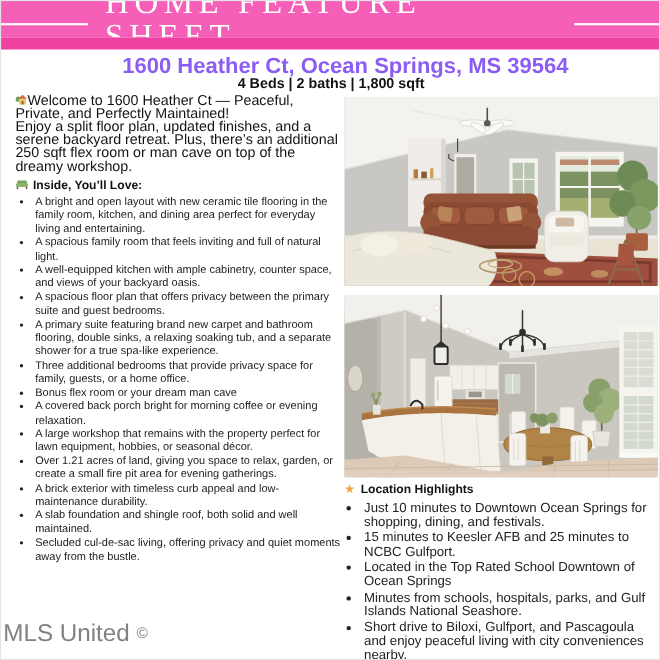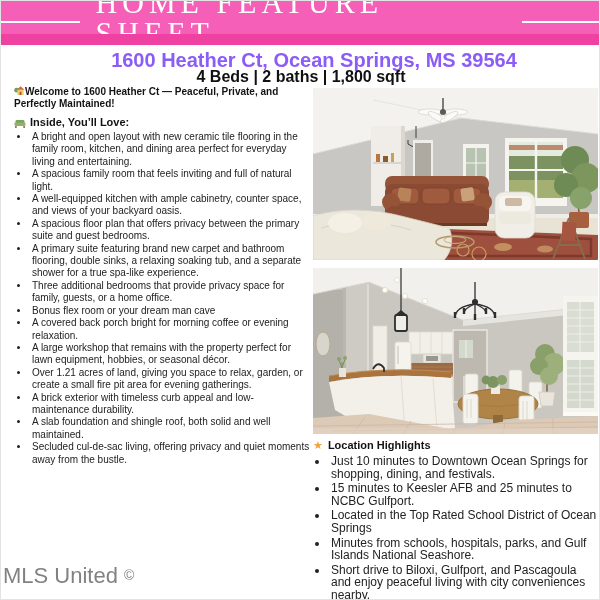--- a/index.html
+++ b/index.html
@@ -12,27 +12,27 @@
           display:flex;align-items:center;justify-content:center;gap:16px;}
   .banner .rule{display:block;width:80px;height:2px;background:#ffffff;margin-top:8px;}
   .banner h1{margin:0;font-family:"Liberation Serif","DejaVu Serif",serif;font-weight:300;
              font-size:30px;line-height:30px;letter-spacing:5px;color:#ffffff;transform:scaleY(1.02);}
   .banner-stripe{position:absolute;left:0;top:33px;width:600px;height:11px;background:#ee41a2;}
 
   
   .address{position:absolute;left:0;top:48px;width:600px;text-align:center;
            font-size:20px;font-weight:700;color:#8b5cf6;margin-left:13px;}
   .specs{position:absolute;left:0;top:67px;width:600px;text-align:center;
-         font-size:16px;font-weight:700;color:#111;}
+         font-size:13px;font-weight:700;color:#111;}
 
   
   .left-col{position:absolute;left:13px;top:84px;width:296px;}
-  .intro p{margin:0;font-size:10px;font-weight:700;line-height:12px;color:#131313;}
+  .intro p{margin:0;font-size:13px;font-weight:400;line-height:12px;color:#131313;}
   .sec-h{margin:6px 0 2px;font-size:11px;font-weight:700;line-height:13px;color:#131313;
-         display:flex;align-items:flex-end;gap:4px;}
+         display:flex;align-items:flex-start;gap:4px;}
   .blist{margin:0;padding:0 0 0 16px;list-style:disc;font-size:10px;line-height:12.4px;color:#222;}
   .blist li{margin:0;padding-left:2px;}
   .icon{display:inline-block;vertical-align:-1px;line-height:0;}
   .star-glyph{color:#f2a33c;font-size:11px;line-height:1;}
 
   .right-col{position:absolute;left:312px;top:87px;width:285px;}
   .photo{display:block;border-radius:1px;}
   .photo1{margin-bottom:8px;}
   .loc-h{margin:5px 0 4px;font-size:11px;font-weight:700;display:flex;align-items:center;gap:5px;color:#131313;}
   .loc-list{margin:0;padding:0 0 0 16px;list-style:disc;font-size:12px;line-height:12.6px;color:#222;}
@@ -61,20 +61,21 @@
   <div class="specs">4 Beds | 2 baths | 1,800 sqft</div>
 
   <section class="left-col">
     <div class="intro">
       <p><span class="icon"><svg width="11" height="11" viewBox="0 0 11 11">
               <circle cx="2.6" cy="5.2" r="2.4" fill="#6fa05c"></circle>
               <rect x="3.4" y="4.6" width="6.2" height="5.4" fill="#f0c96c"></rect>
               <polygon points="2.6,4.8 6.5,1.2 10.6,4.8" fill="#cf6b4a"></polygon>
               <rect x="5.6" y="6.8" width="1.8" height="3.2" fill="#9a5a35"></rect>
             </svg></span><span>Welcome to 1600 Heather Ct — Peaceful, Private, and Perfectly Maintained!</span></p>
+      <p>Enjoy a split floor plan, updated finishes, and a serene backyard retreat. Plus, there’s an additional 250 sqft flex room or man cave on top of the dreamy workshop.</p>
     </div>
 
     <h2 class="sec-h">
       <span class="icon"><svg width="12" height="10" viewBox="0 0 12 10">
             <rect x="1.5" y="1" width="9" height="4" rx="1.4" fill="#7aa45a"></rect>
             <rect x="0.4" y="3.6" width="11.2" height="3.4" rx="1.4" fill="#8fb36b"></rect>
             <rect x="1.2" y="7" width="1.4" height="2" fill="#8a5a35"></rect>
             <rect x="9.4" y="7" width="1.4" height="2" fill="#8a5a35"></rect>
           </svg></span>
       <span>Inside, You’ll Love:</span>
@@ -349,21 +350,21 @@
       <rect x="0" y="160" width="285" height="6" fill="#e6d6c6" opacity="0.55"></rect>
     </svg>
 
     <h2 class="loc-h">
       <span class="star-glyph">★</span>
       <span>Location Highlights</span>
     </h2>
     <ul class="loc-list">
       <li>Just 10 minutes to Downtown Ocean Springs for shopping, dining, and festivals.</li>
       <li>15 minutes to Keesler AFB and 25 minutes to NCBC Gulfport.</li>
-      <li>Located in the Top Rated School District of Ocean Springs</li>
+      <li>Located in the Top Rated School Downtown of Ocean Springs</li>
       <li>Minutes from schools, hospitals, parks, and Gulf Islands National Seashore.</li>
       <li>Short drive to Biloxi, Gulfport, and Pascagoula and enjoy peaceful living with city conveniences nearby.</li>
       <li>High and Dry,NOT in a  flood zone!</li>
     </ul>
   </section>
 
   <div class="watermark"><span>MLS United</span> <span class="wm-c">©</span></div>
 
 </div>
 

